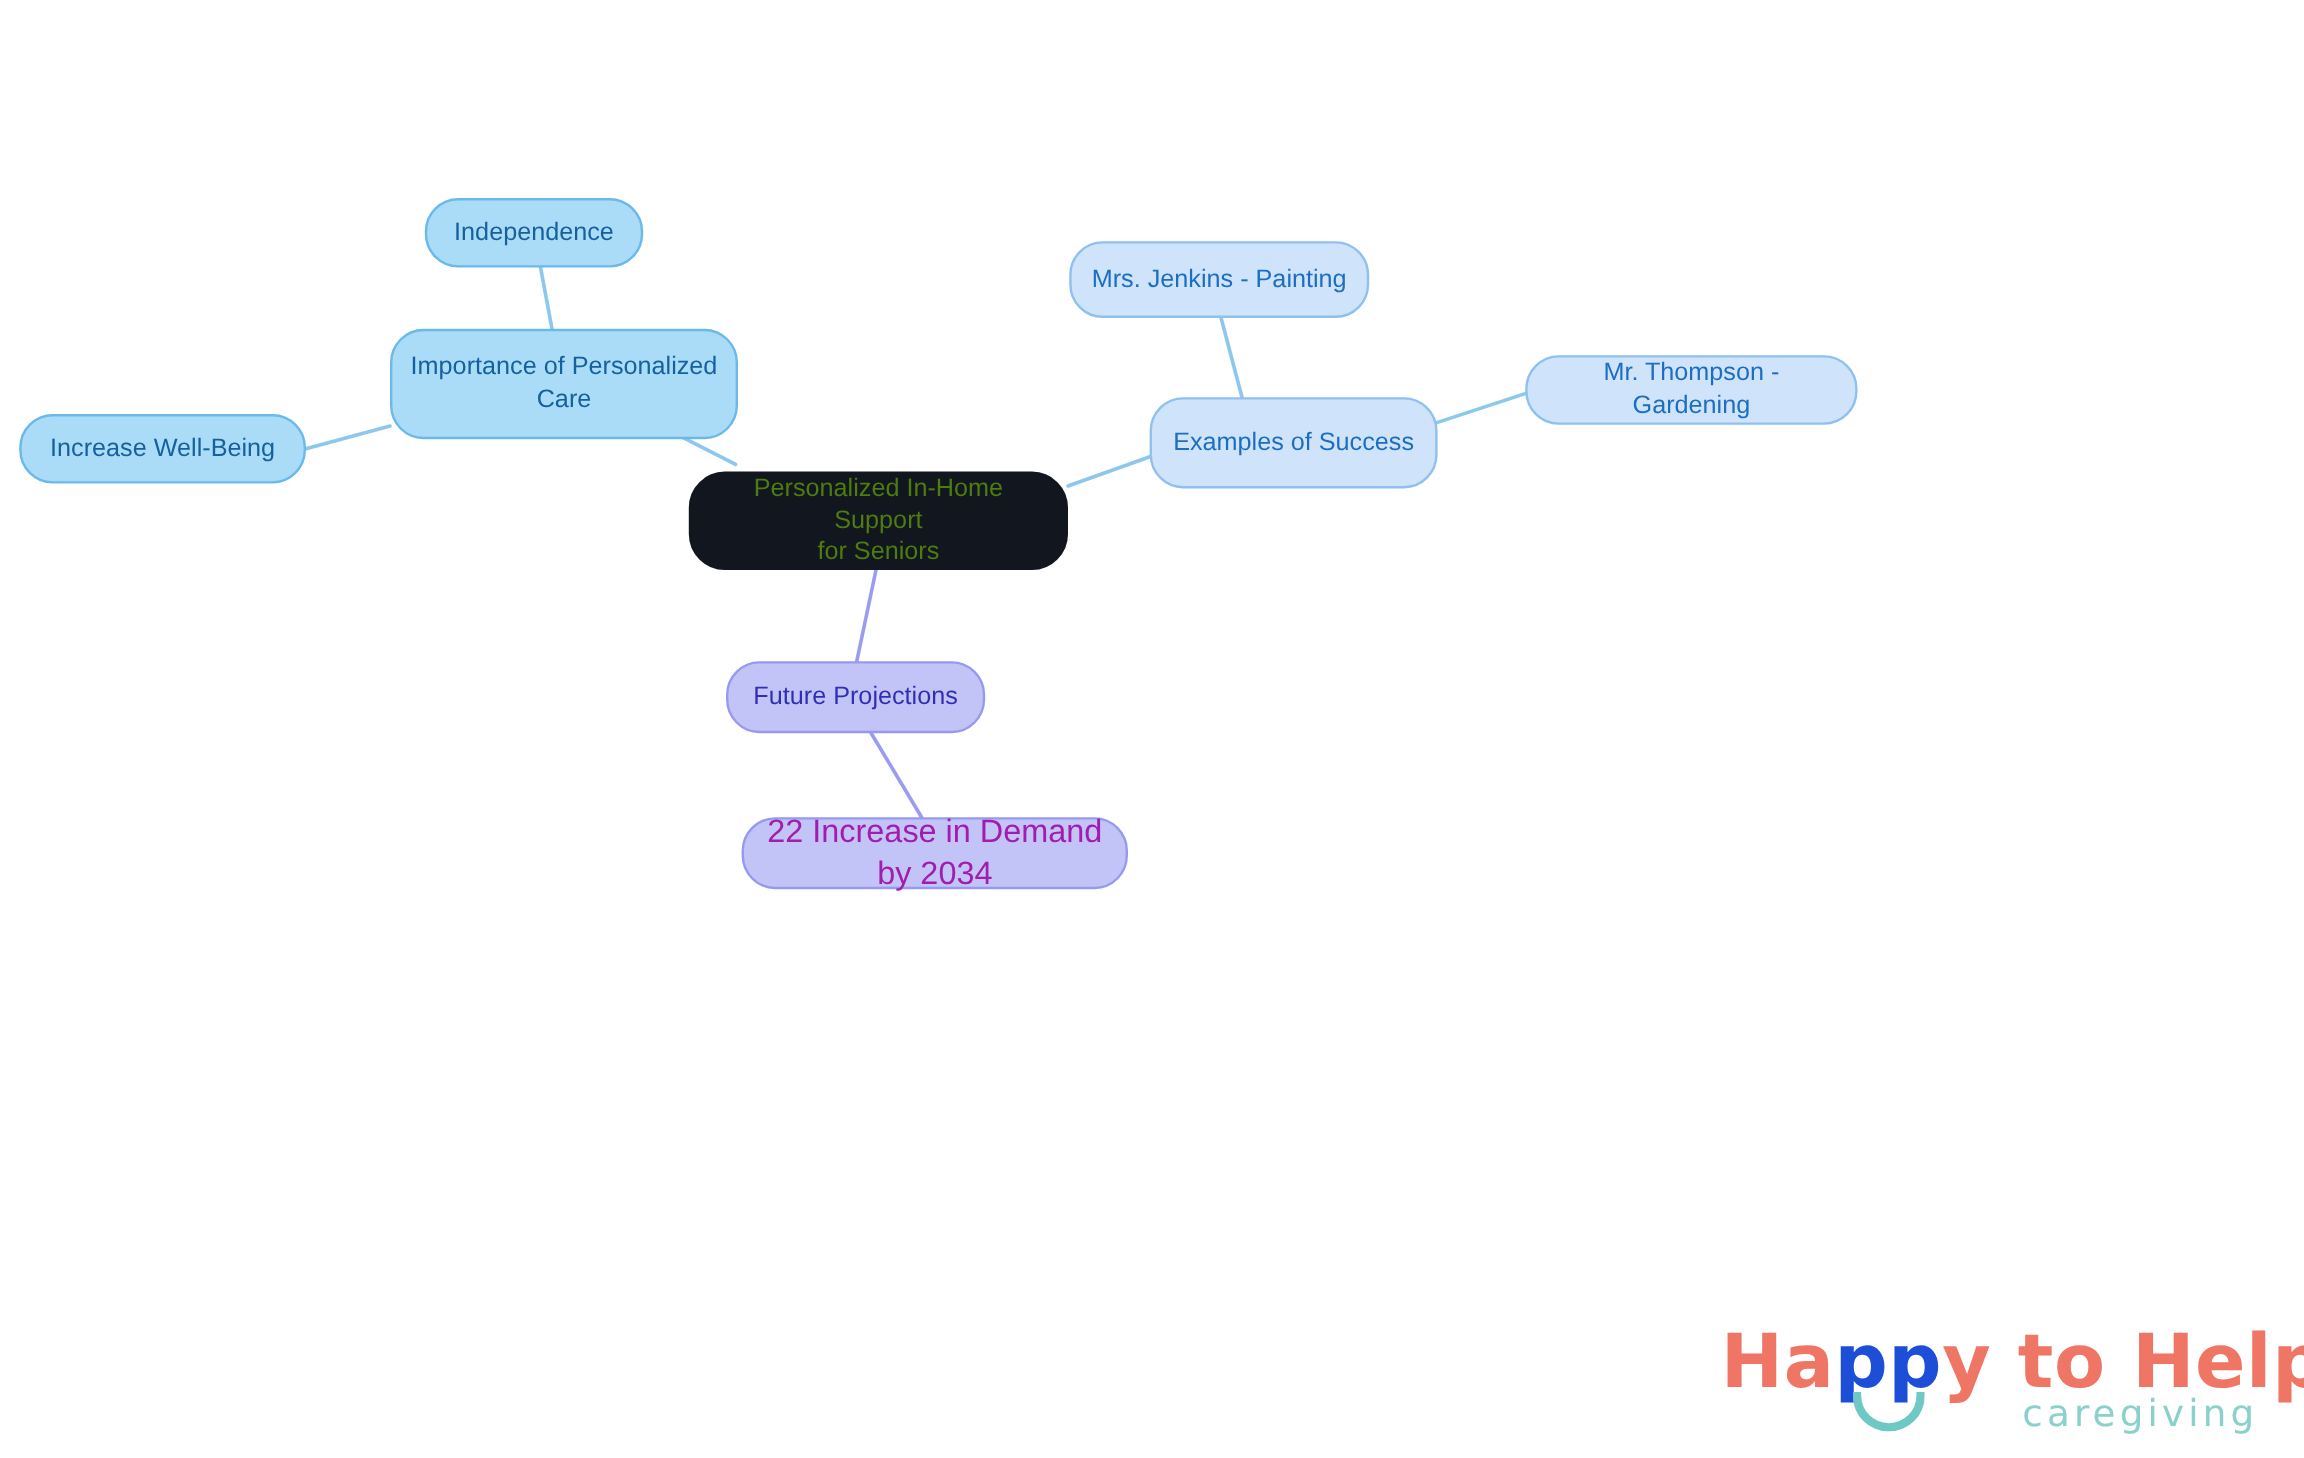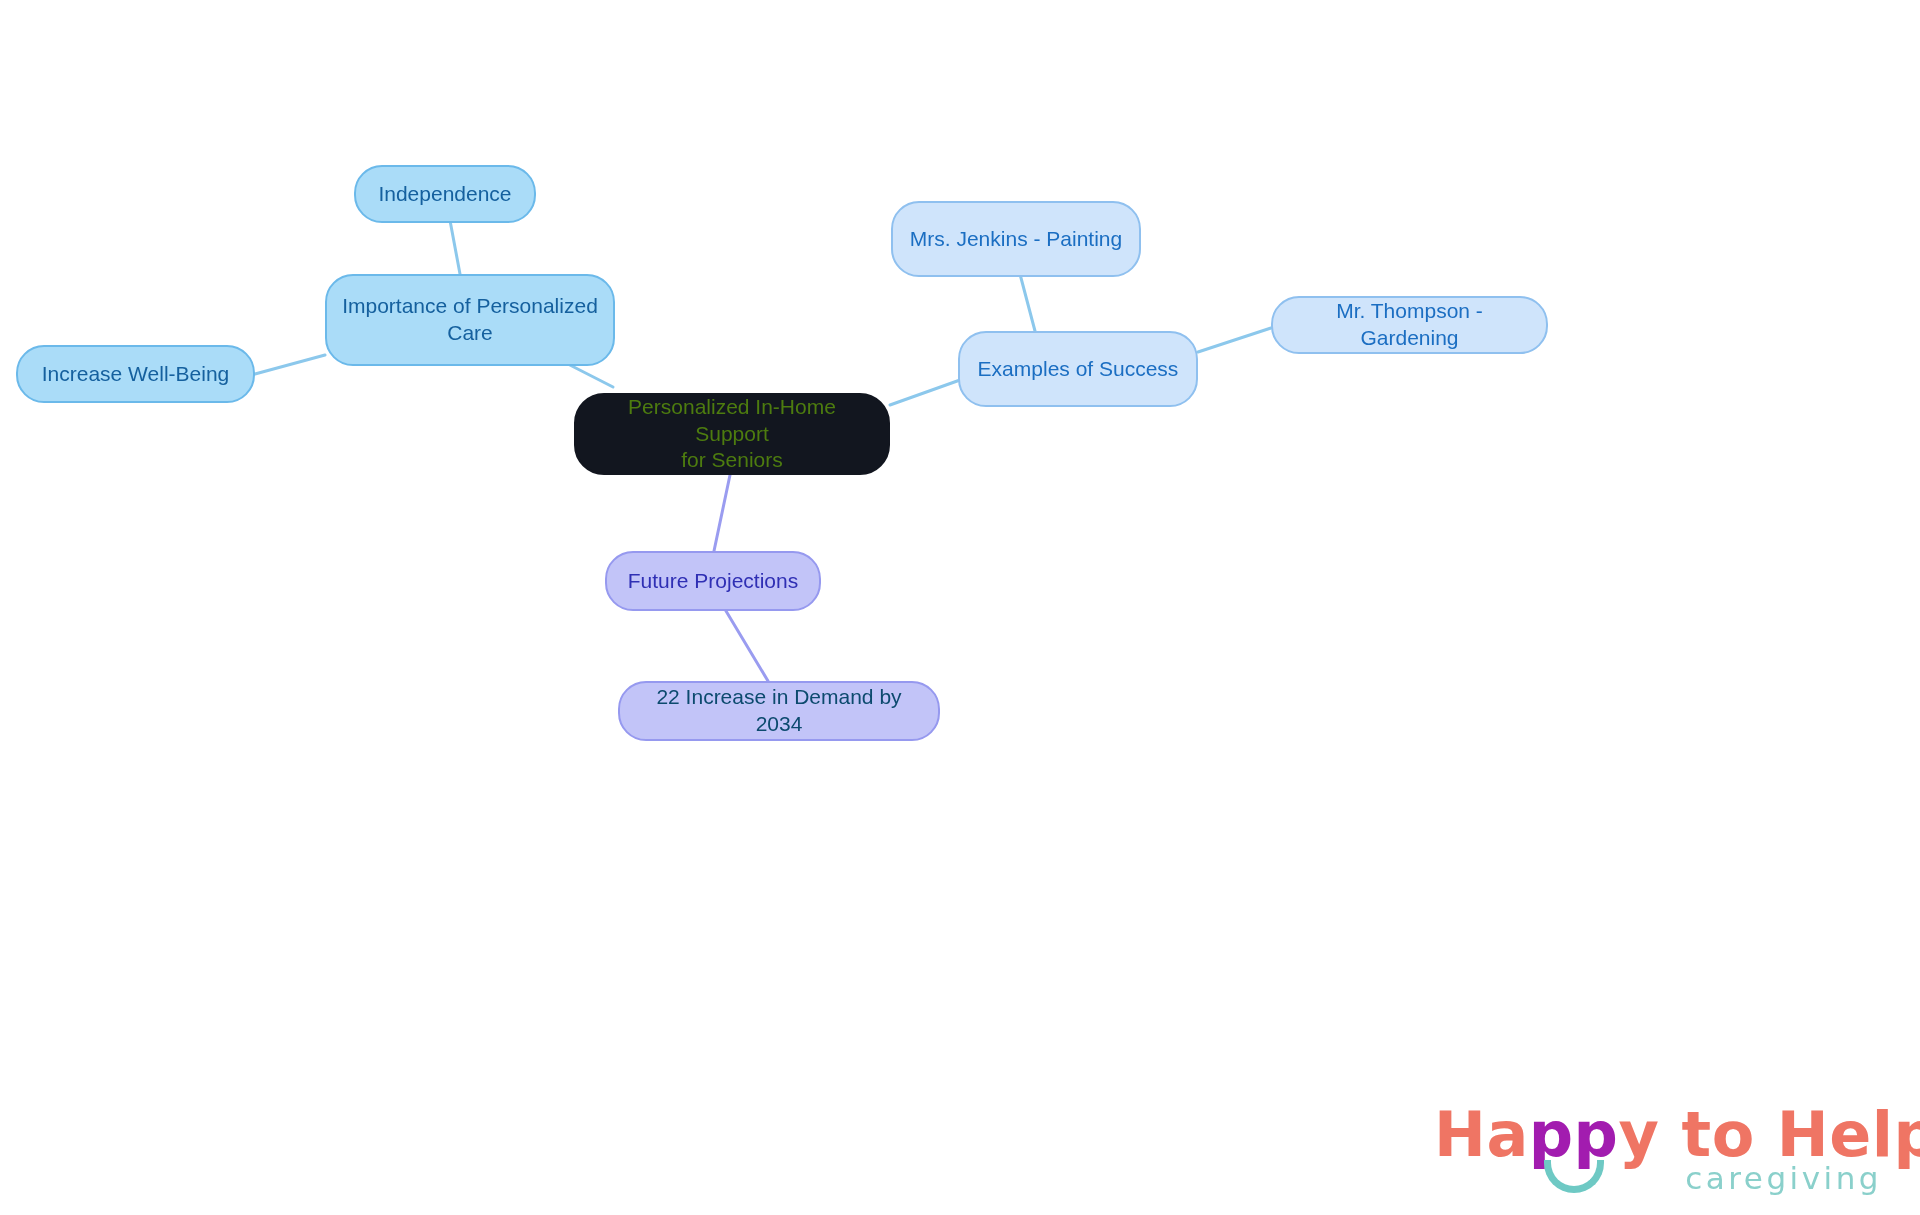--- a/index.html
+++ b/index.html
@@ -73,22 +73,22 @@
   }
   .node-branch-c {
     background: #c2c4f8;
     border-color: #9699ef;
     color: #2f2fb4;
     font-size: 21px;
   }
   .node-leaf-c {
     background: #c2c4f8;
     border-color: #9699ef;
-    color: #0c4a6e;
-    font-size: 21px;
+    color: #a21caf;
+    font-size: 27px;
   }
 
   
   #logo {
     position: absolute;
     left: 1434px;
     top: 1098px;
     width: 450px;
     height: 98px;
   }
@@ -96,21 +96,21 @@
     position: absolute;
     left: 0;
     top: 0;
     font-size: 62px;
     font-weight: bold;
     letter-spacing: 0.5px;
     color: #ef7564;
     white-space: nowrap;
     font-family: "DejaVu Sans", sans-serif;
   }
-  #logo-wordmark .teal-pp { color: #a21caf; }
+  #logo-wordmark .teal-pp { color: #1d4ed8; }
   #logo-smile {
     position: absolute;
     left: 110px;
     top: 62px;
     width: 46px;
     height: 26px;
     border: 7px solid #6ec9c4;
     border-top: none;
     border-bottom-left-radius: 30px;
     border-bottom-right-radius: 30px;
@@ -143,21 +143,21 @@
     </svg>
 
   <div id="node-layer">
       <div class="node node-root" style="left: 574px; top: 393px; width: 316px; height: 82px;">Personalized In-Home Support
 for Seniors</div>
       <div class="node node-branch-a" style="left: 325px; top: 274px; width: 290px; height: 92px;">Importance of Personalized
 Care</div>
       <div class="node node-leaf-a" style="left: 354px; top: 141px; width: 182px; height: 58px; margin-top: 24px;">Independence</div>
       <div class="node node-leaf-a" style="left: 16px; top: 345px; width: 239px; height: 58px;">Increase Well-Being</div>
       <div class="node node-branch-b" style="left: 958px; top: 331px; width: 240px; height: 76px;">Examples of Success</div>
-      <div class="node node-leaf-b" style="left: 891px; top: 201px; width: 250px; height: 76px;">Mrs. Jenkins - Painting</div>
+      <div class="node node-leaf-b" style="left: 891px; top: 201px; width: 250px; height: 64px;">Mrs. Jenkins - Painting</div>
       <div class="node node-leaf-b" style="left: 1271px; top: 296px; width: 277px; height: 58px;">Mr. Thompson - Gardening</div>
       <div class="node node-branch-c" style="left: 605px; top: 551px; width: 216px; height: 60px;">Future Projections</div>
       <div class="node node-leaf-c" style="left: 618px; top: 681px; width: 322px; height: 60px;">22 Increase in Demand by 2034</div>
     </div>
 
   <div id="logo">
     <div id="logo-wordmark"><span>Ha</span><span class="teal-pp">pp</span><span>y</span><span> to Help</span></div>
     <div id="logo-smile"></div>
     <div id="logo-tagline">caregiving</div>
   </div>

